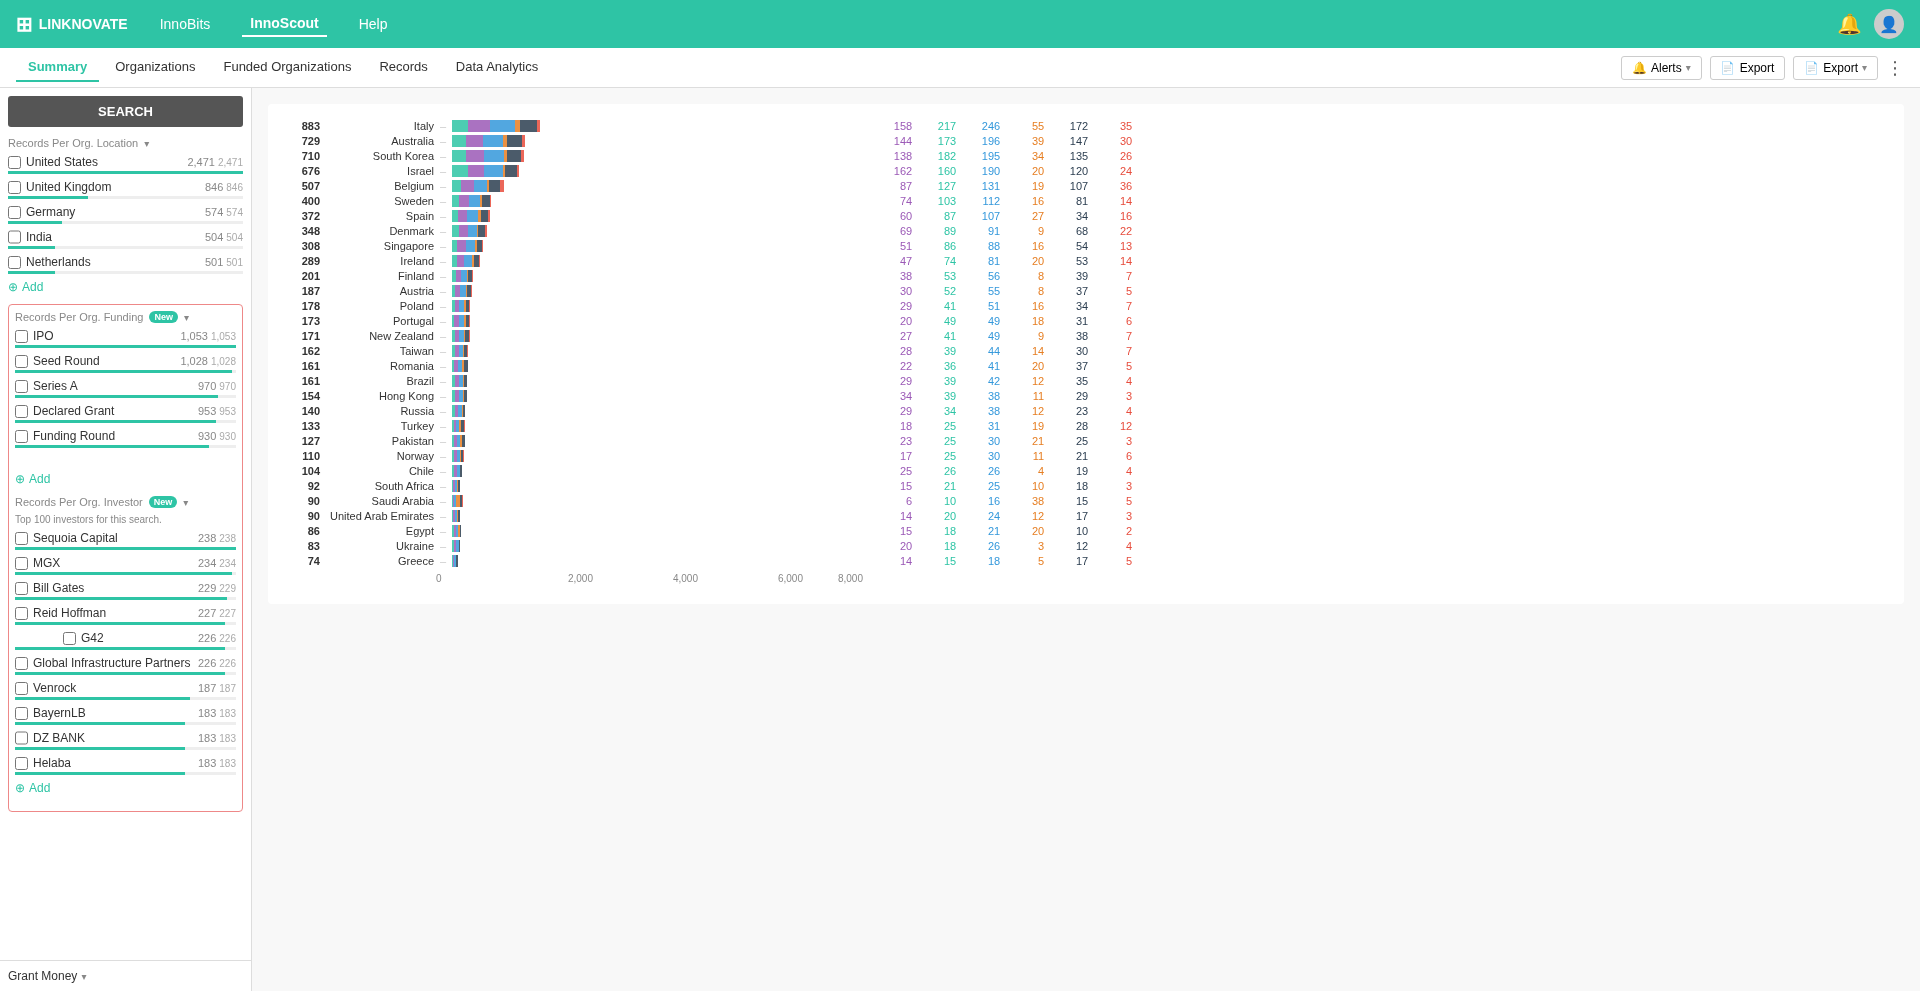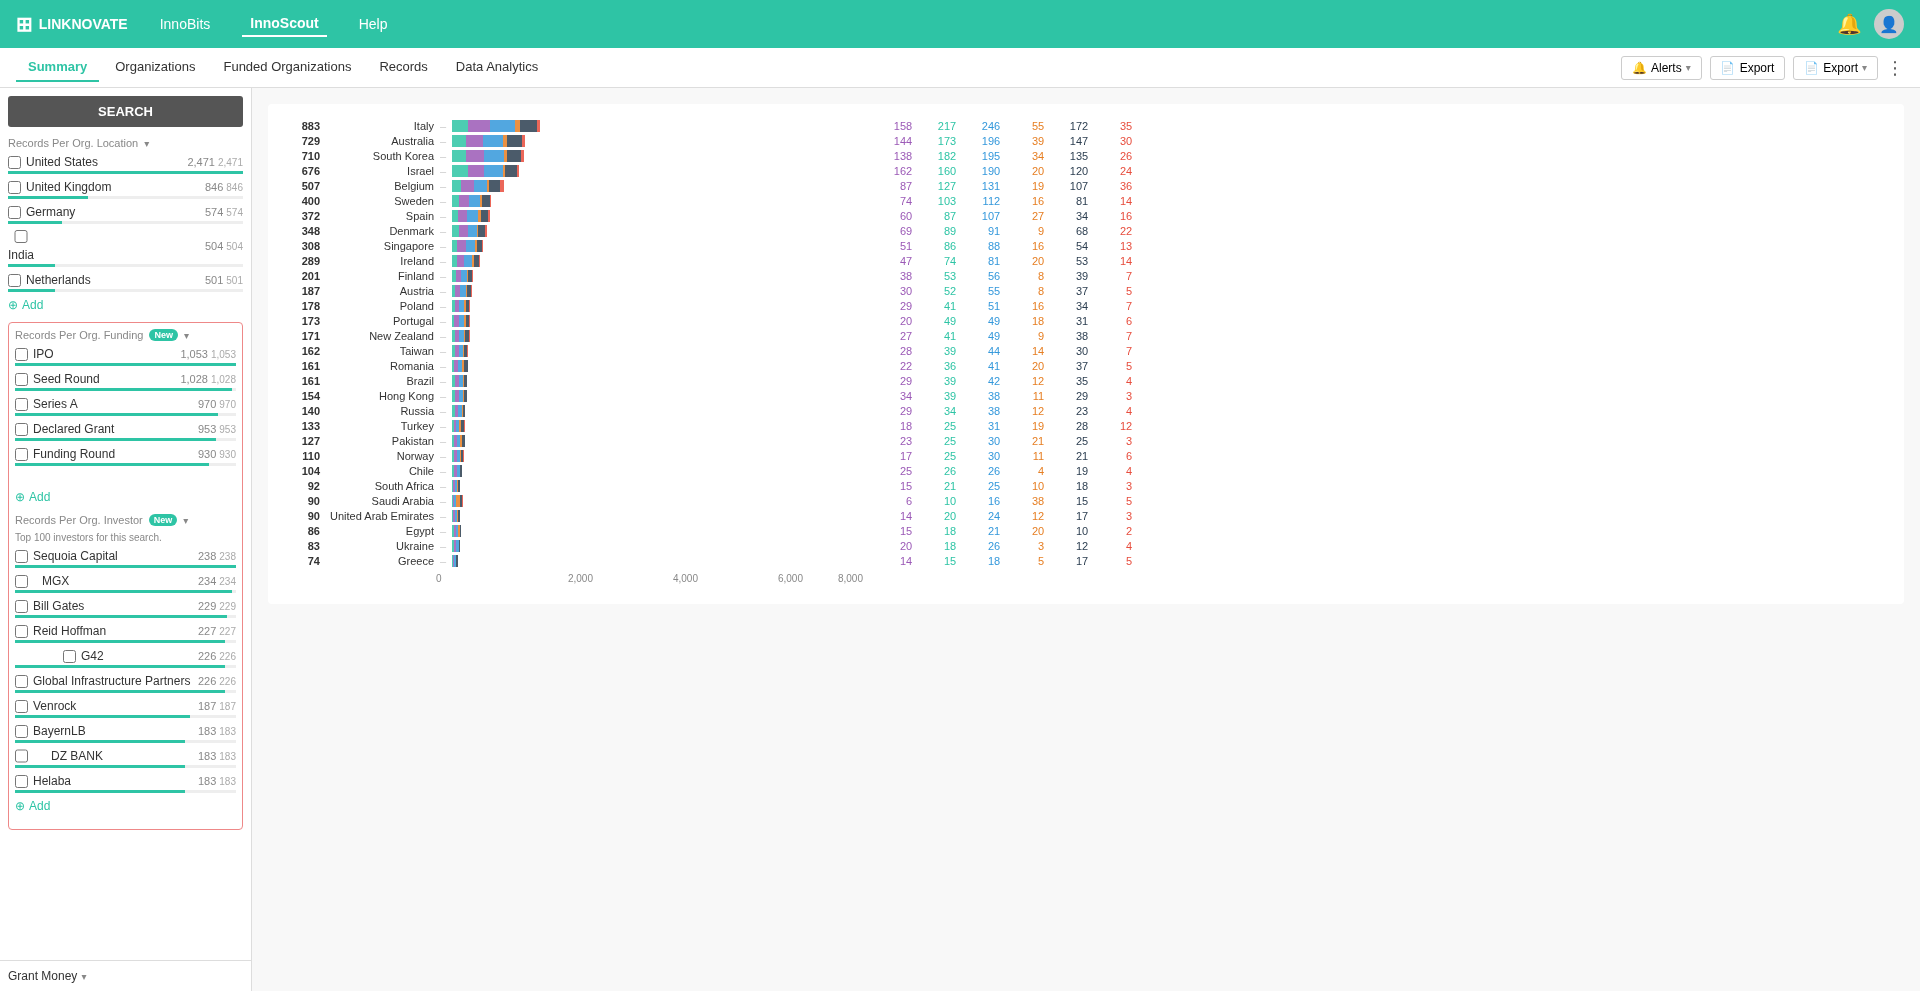--- a/index.html
+++ b/index.html
@@ -378,21 +378,21 @@
           <span class="filter-label">Germany</span>
         </div>
         <span class="filter-count">574 <span style="color:#aaa;font-size:10px;">574</span></span>
       </div>
       <div class="filter-bar-wrap">
             <div class="filter-bar" style="width:23%"></div>
           </div>
     </div>
         <div style="margin-bottom: 6px;">
       <div class="filter-item" style="display:flex;align-items:center;justify-content:space-between;">
-        <div style="display:flex;gap:5px;flex-direction:column;">
+        <div style="display:flex;gap:5px;">
           <input type="checkbox" style="">
           <span class="filter-label">India</span>
         </div>
         <span class="filter-count">504 <span style="color:#aaa;font-size:10px;">504</span></span>
       </div>
       <div class="filter-bar-wrap">
             <div class="filter-bar" style="width:20%"></div>
           </div>
     </div>
         <div style="margin-bottom: 6px;">
@@ -501,21 +501,21 @@
           <span class="filter-label">Sequoia Capital</span>
         </div>
         <span class="filter-count">238 <span style="color:#aaa;font-size:10px;">238</span></span>
       </div>
       <div class="filter-bar-wrap">
               <div class="filter-bar" style="width:100%"></div>
             </div>
     </div>
           <div style="margin-bottom: 6px;">
       <div class="filter-item" style="display:flex;align-items:center;justify-content:space-between;">
-        <div style="display:flex;align-items:center;gap:14px;">
+        <div style="display:flex;align-items:center;gap:5px;">
           <input type="checkbox" style="">
           <span class="filter-label">MGX</span>
         </div>
         <span class="filter-count">234 <span style="color:#aaa;font-size:10px;">234</span></span>
       </div>
       <div class="filter-bar-wrap">
               <div class="filter-bar" style="width:98%"></div>
             </div>
     </div>
           <div style="margin-bottom: 6px;">
@@ -585,21 +585,21 @@
           <span class="filter-label">BayernLB</span>
         </div>
         <span class="filter-count">183 <span style="color:#aaa;font-size:10px;">183</span></span>
       </div>
       <div class="filter-bar-wrap">
               <div class="filter-bar" style="width:77%"></div>
             </div>
     </div>
           <div style="margin-bottom: 6px;">
       <div class="filter-item" style="display:flex;align-items:center;justify-content:space-between;">
-        <div style="display:flex;gap:23px;">
+        <div style="display:flex;gap:5px;">
           <input type="checkbox" style="">
           <span class="filter-label">DZ BANK</span>
         </div>
         <span class="filter-count">183 <span style="color:#aaa;font-size:10px;">183</span></span>
       </div>
       <div class="filter-bar-wrap">
               <div class="filter-bar" style="width:77%"></div>
             </div>
     </div>
           <div style="margin-bottom: 6px;">

